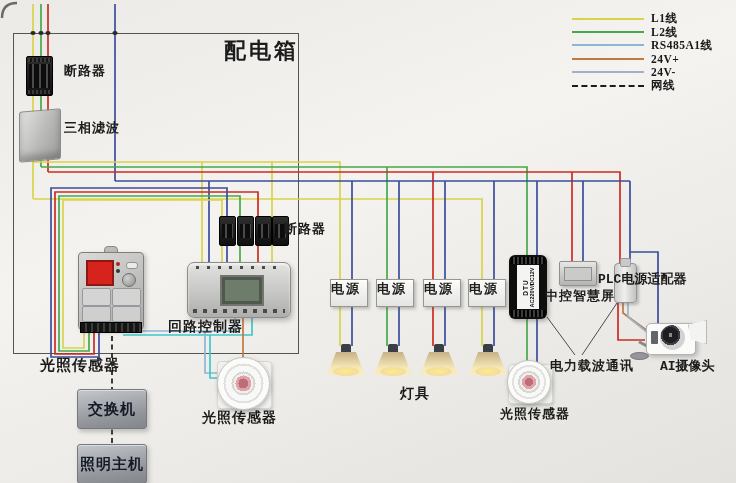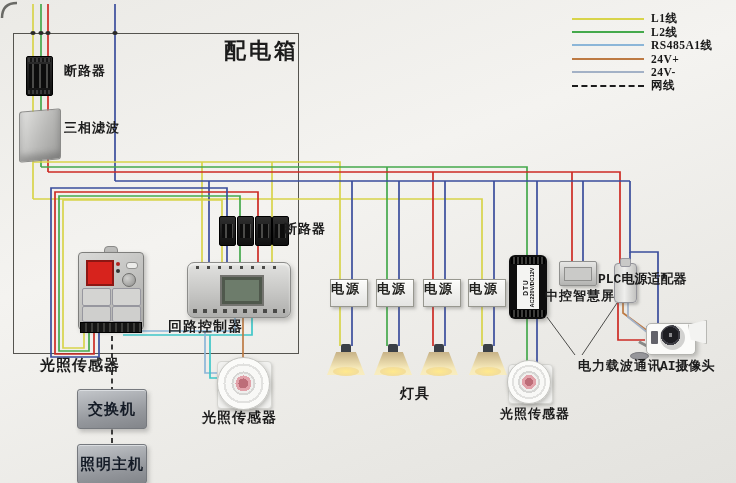--- a/index.html
+++ b/index.html
@@ -217,21 +217,21 @@
   <div class="lbl" style="left:64px;top:62px;font-size:13px;">断路器</div>
   <div class="lbl" style="left:64px;top:119px;font-size:13px;">三相滤波</div>
   <div class="lbl" style="left:284px;top:220px;font-size:13px;">断路器</div>
   <div class="lbl" style="left:168px;top:318px;font-size:14px;">回路控制器</div>
   <div class="lbl" style="left:40px;top:356px;font-size:15px;">光照传感器</div>
   <div class="lbl" style="left:400px;top:385px;font-size:14px;">灯具</div>
   <div class="lbl" style="left:202px;top:409px;font-size:14px;">光照传感器</div>
   <div class="lbl" style="left:500px;top:405px;font-size:13px;">光照传感器</div>
   <div class="lbl" style="left:545px;top:287px;font-size:13px;">中控智慧屏</div>
   <div class="lbl" style="left:598px;top:270px;font-size:13px;letter-spacing:0;">PLC电源适配器</div>
-  <div class="lbl" style="left:578px;top:357px;font-size:13px;">电力载波通讯</div>
+  <div class="lbl" style="left:550px;top:357px;font-size:13px;">电力载波通讯</div>
   <div class="lbl" style="left:660px;top:357px;font-size:13px;letter-spacing:0;">AI摄像头</div>
 
   <div class="legend">
     <div class="lg-row">
       <span class="lg-line" style="border-top-color: rgb(216, 212, 74);"></span>
       <span class="lg-txt">L1线</span>
       </div>
     <div class="lg-row">
       <span class="lg-line" style="border-top-color: rgb(69, 169, 76);"></span>
       <span class="lg-txt">L2线</span>

